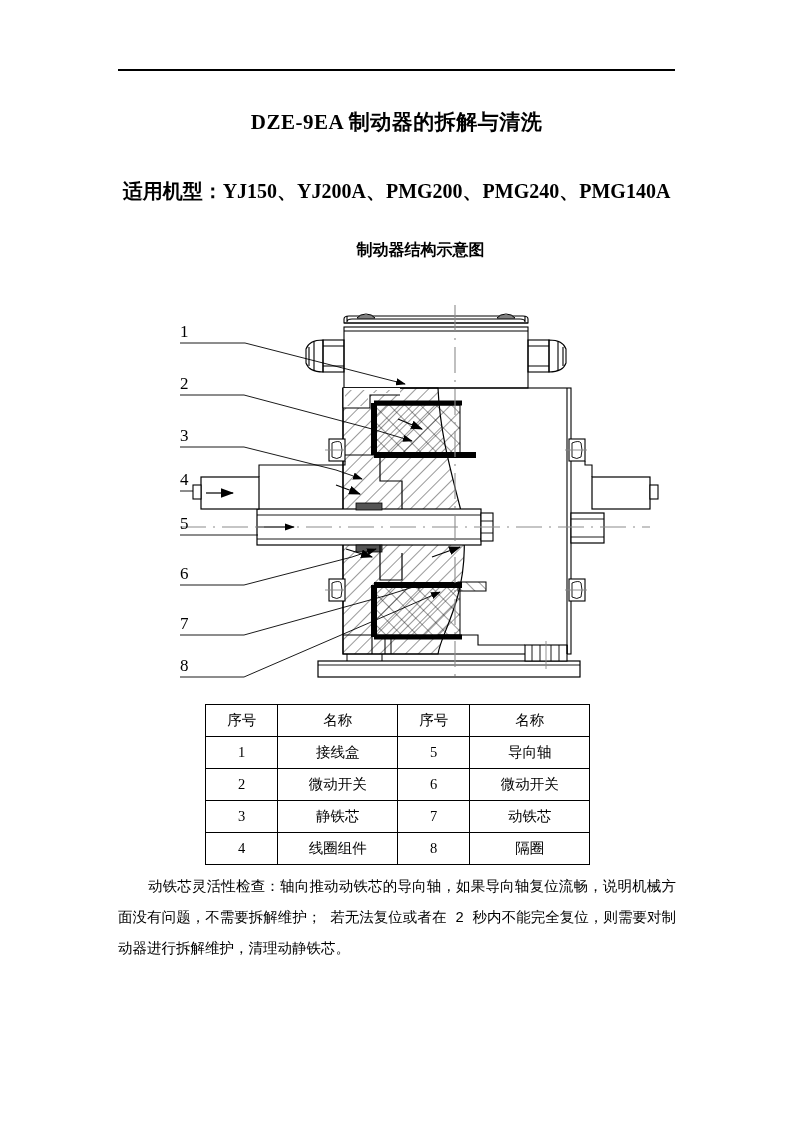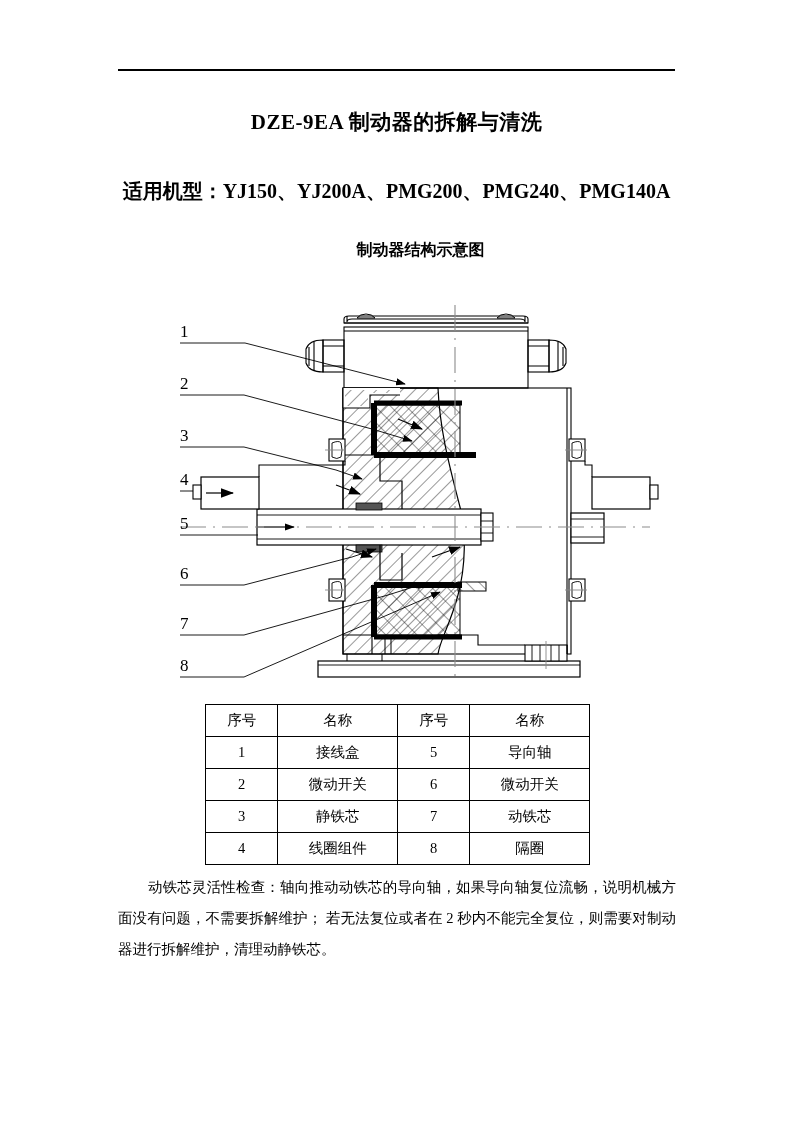--- a/index.html
+++ b/index.html
@@ -63,21 +63,21 @@
   .parts-table td.c-name{width:120px;}
   .parts-table tr.head td{font-weight:normal;}
 
   
   .body-text{
     position:absolute;left:118px;top:872px;width:558px;
     font-size:14.5px;
     line-height:31px;
     text-indent:30px;
     text-align:justify;
-    font-family:Liberation Serif, serif;
+    font-family:Liberation Mono, monospace;
   }
 
   .cnum{font-size:17px;fill:#000;font-family:"Liberation Serif","DejaVu Serif",serif;}
 </style>
 </head>
 <body>
 
 <div class="page">
 
   <div class="header-rule"></div>

